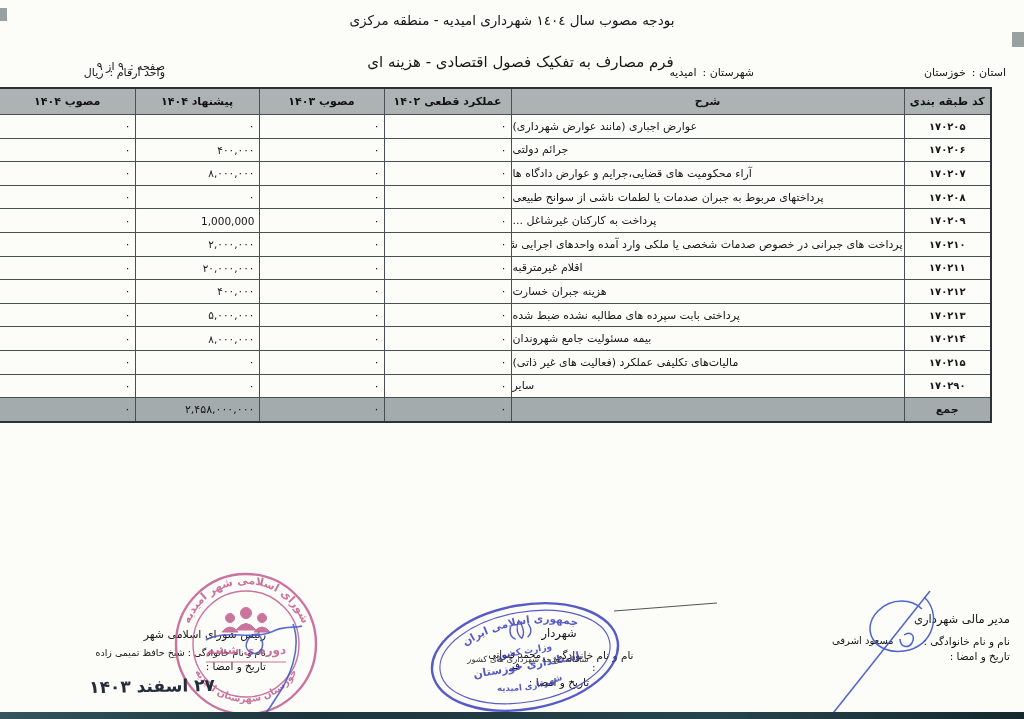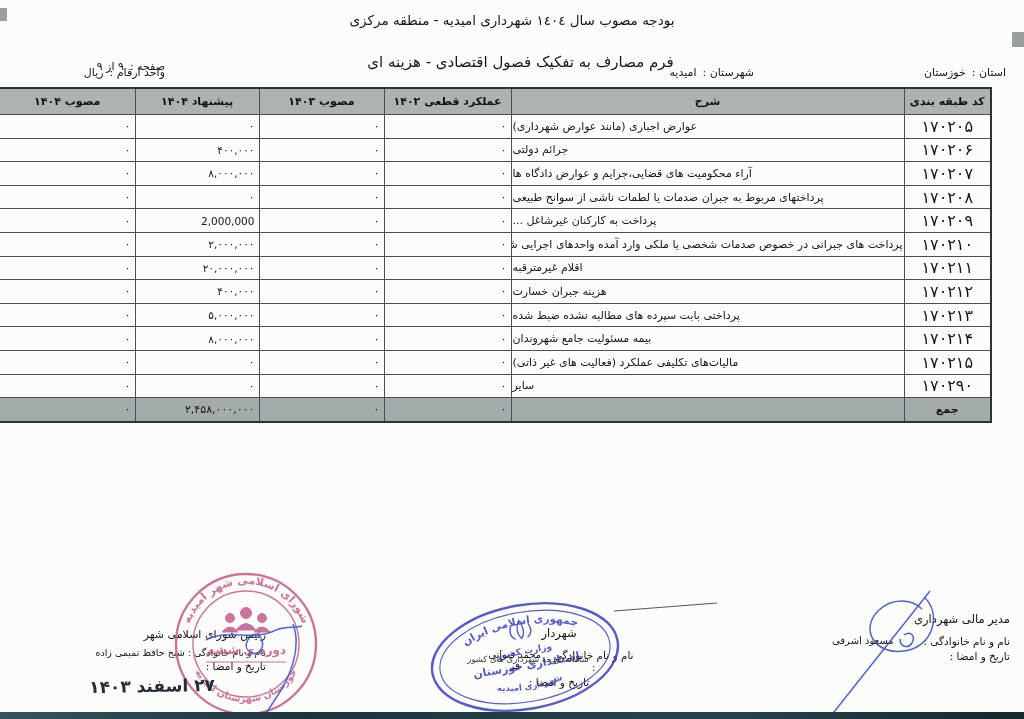--- a/index.html
+++ b/index.html
@@ -27,21 +27,21 @@
     border:2px solid #2e3234;
   }
   table.budget th,table.budget td{
     border:1px solid #494f52;overflow:hidden;white-space:nowrap;
   }
   table.budget thead th{
     background:#adb3b3;height:23px;font-size:11px;font-weight:600;
     text-align:center;color:#111;
   }
   table.budget tbody td{height:20.6px;}
-  .cell-code{text-align:center;font-size:16px;letter-spacing:1px;}
+  .cell-code{text-align:center;font-size:10px;letter-spacing:1px;font-weight:bold;}
   .cell-desc{text-align:left;font-size:11px;}
   .cell-num{text-align:right;font-size:10.5px;padding-left:8px;padding-right:4px;}
   table.budget tfoot td{
     background:#a4abad;height:21px;font-size:11px;
   }
   .total-label{text-align:center;font-weight:600;}
 
   
   .sig-block{position:absolute;font-size:10.5px;}
   .sig-role{font-size:11.5px;margin-bottom:9px;}
@@ -153,21 +153,21 @@
           <td class="cell-num">۰</td>
           <td class="cell-num">۰</td>
           <td class="cell-num">۰</td>
           <td class="cell-num">۰</td>
         </tr>
         <tr>
           <td class="cell-code">۱۷۰۲۰۹</td>
           <td class="cell-desc">پرداخت به کارکنان غیرشاغل ...</td>
           <td class="cell-num">۰</td>
           <td class="cell-num">۰</td>
-          <td class="cell-num">2,000,000</td>
+          <td class="cell-num">1,000,000</td>
           <td class="cell-num">۰</td>
         </tr>
         <tr>
           <td class="cell-code">۱۷۰۲۱۰</td>
           <td class="cell-desc">پرداخت های جبرانی در خصوص صدمات شخصی یا ملکی وارد آمده واحدهای اجرایی شهرداری</td>
           <td class="cell-num">۰</td>
           <td class="cell-num">۰</td>
           <td class="cell-num">۲,۰۰۰,۰۰۰</td>
           <td class="cell-num">۰</td>
         </tr>

